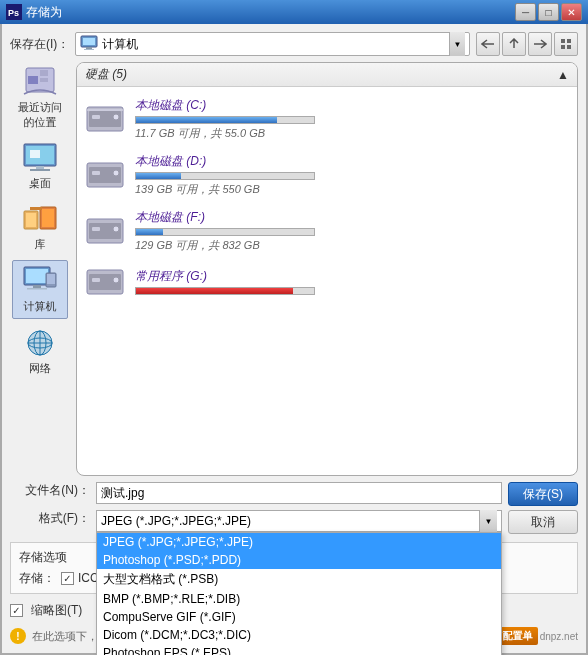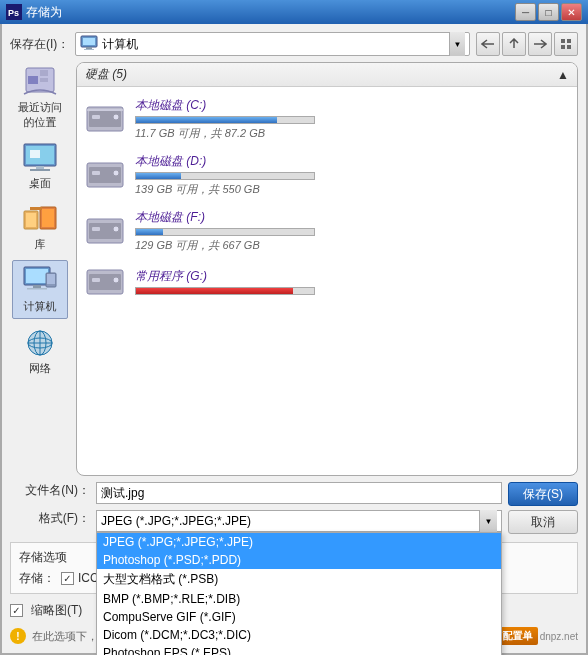--- a/index.html
+++ b/index.html
@@ -559,21 +559,21 @@
               <circle cx="30" cy="14" r="3" fill="#ddddee" stroke="#9999aa" stroke-width="1"></circle>
               <rect x="1" y="6" width="36" height="2" fill="#ccccdd" rx="1"></rect>
             </svg>
           </div>
           <div class="drive-info">
             <div class="drive-name">本地磁盘 (C:)</div>
             <div class="drive-bar-container">
               <div class="drive-bar normal" style="width:79%"></div>
             </div>
             <div class="drive-size">
-              <span>11.7 GB 可用</span>，<span>共 87.2 GB</span>
+              <span>11.7 GB 可用</span>，<span>共 55.0 GB</span>
             </div>
           </div>
         </div>
 
         <div class="drive-item">
           <div class="drive-icon">
             <svg width="38" height="32" viewBox="0 0 38 32">
               <rect x="1" y="4" width="36" height="24" rx="2" fill="#bbbbcc" stroke="#8888aa" stroke-width="1"></rect>
               <rect x="3" y="8" width="32" height="16" rx="1" fill="#9999aa"></rect>
               <rect x="6" y="12" width="8" height="4" rx="1" fill="#ccccdd"></rect>
@@ -600,21 +600,21 @@
               <rect x="6" y="12" width="8" height="4" rx="1" fill="#ccccdd"></rect>
               <circle cx="30" cy="14" r="3" fill="#ddddee" stroke="#9999aa" stroke-width="1"></circle>
             </svg>
           </div>
           <div class="drive-info">
             <div class="drive-name">本地磁盘 (F:)</div>
             <div class="drive-bar-container">
               <div class="drive-bar normal" style="width:15%"></div>
             </div>
             <div class="drive-size">
-              <span>129 GB 可用</span>，<span>共 667 GB</span>
+              <span>129 GB 可用</span>，<span>共 832 GB</span>
             </div>
           </div>
         </div>
 
         <div class="drive-item">
           <div class="drive-icon">
             <svg width="38" height="32" viewBox="0 0 38 32">
               <rect x="1" y="4" width="36" height="24" rx="2" fill="#bbbbcc" stroke="#8888aa" stroke-width="1"></rect>
               <rect x="3" y="8" width="32" height="16" rx="1" fill="#9999aa"></rect>
               <rect x="6" y="12" width="8" height="4" rx="1" fill="#ccccdd"></rect>

